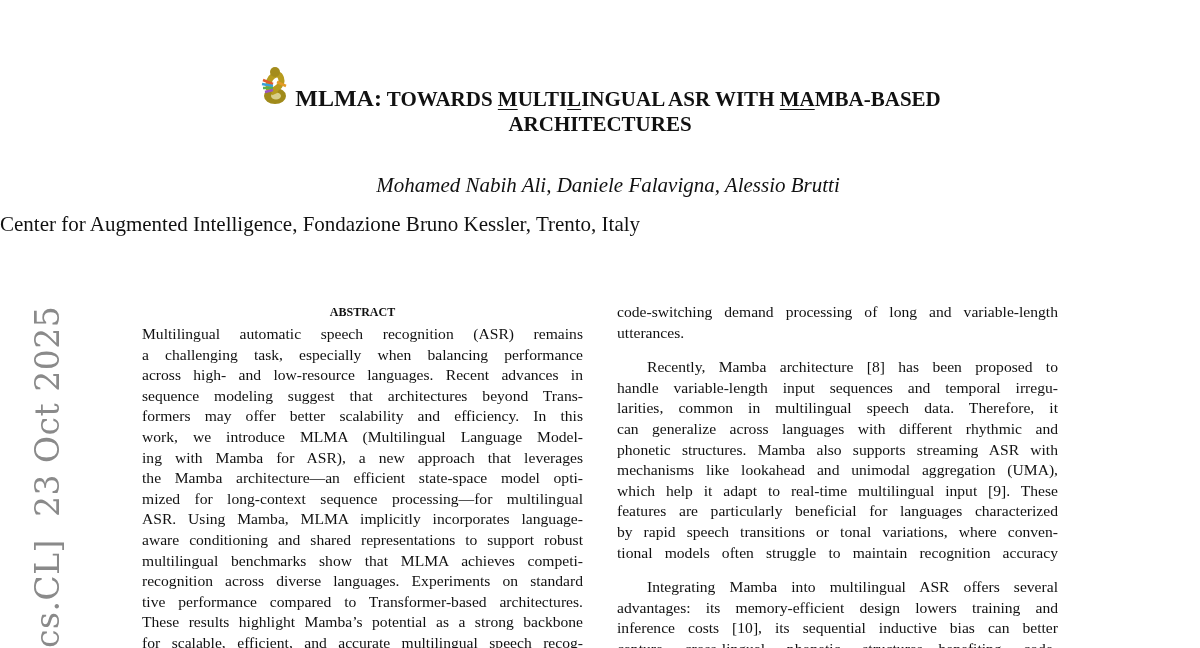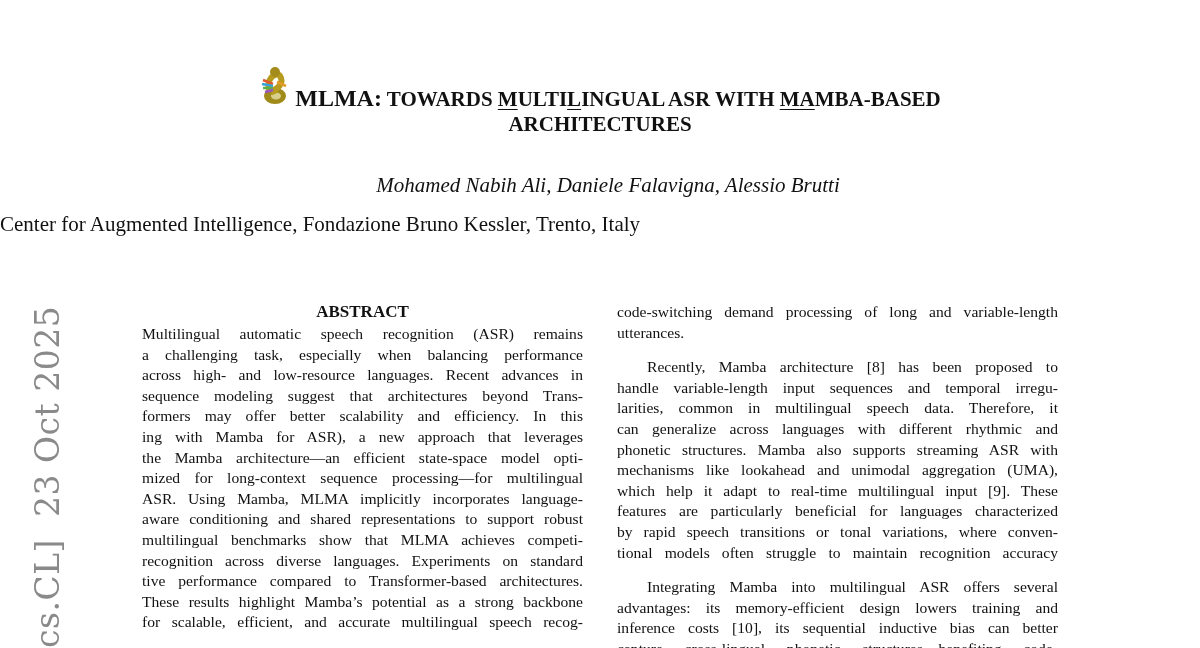--- a/index.html
+++ b/index.html
@@ -18,21 +18,21 @@
     .title-block { position: absolute; left: 0; width: 1200px; top: 72px; text-align: center; }
     .title-line { font-weight: bold; font-size: 21px; line-height: 25px; }
     .title-line .big { font-size: 24px; }
     .title-line u { text-decoration: underline; text-decoration-thickness: 1px; text-underline-offset: 3px; }
     .logo { display: inline-block; width: 30px; height: 40px; vertical-align: -6px; margin-right: 6px; position: relative; top: -6px;}
     .authors { position: absolute; left: 8px; width: 1200px; top: 173px; text-align: center; font-style: italic; font-size: 21px; }
     .affil { position: absolute; left: 0; width: 1108px; top: 212px; text-align: left; font-size: 21px; }
     .col { position: absolute; top: 302px; width: 441px; font-size: 15.6px; line-height: 20.6px; text-align: justify; }
     .col.left { left: 142px; }
     .col.right { left: 617px; top: 302px; }
-    .abstract-heading { text-align: center; font-weight: bold; font-size: 17px; margin-bottom: 2px; line-height: 20px; }
+    .abstract-heading { text-align: center; font-weight: bold; font-size: 12px; margin-bottom: 2px; line-height: 20px; }
     .line { display: block; text-align: justify; text-align-last: justify; white-space: nowrap; height: 20.6px; }
     .line.last { text-align-last: left; }
     .line.indent { padding-left: 30px; margin-top: 14px; }
   </style>
 </head>
 <body>
 
 <div class="arxiv-stamp">cs.CL]  23 Oct 2025</div>
 
 <div class="title-block">
@@ -59,20 +59,21 @@
 <div class="affil">Center for Augmented Intelligence, Fondazione Bruno Kessler, Trento, Italy</div>
 
 <div class="col left">
   <div class="abstract-heading">ABSTRACT</div>
   <div id="abstract-lines">
       <span class="line">Multilingual automatic speech recognition (ASR) remains</span>
       <span class="line">a challenging task, especially when balancing performance</span>
       <span class="line">across high- and low-resource languages. Recent advances in</span>
       <span class="line">sequence modeling suggest that architectures beyond Trans-</span>
       <span class="line">formers may offer better scalability and efficiency. In this</span>
+      <span class="line">work, we introduce MLMA (Multilingual Language Model-</span>
       <span class="line">ing with Mamba for ASR), a new approach that leverages</span>
       <span class="line">the Mamba architecture—an efficient state-space model opti-</span>
       <span class="line">mized for long-context sequence processing—for multilingual</span>
       <span class="line">ASR. Using Mamba, MLMA implicitly incorporates language-</span>
       <span class="line">aware conditioning and shared representations to support robust</span>
       <span class="line">multilingual benchmarks show that MLMA achieves competi-</span>
       <span class="line">recognition across diverse languages. Experiments on standard</span>
       <span class="line">tive performance compared to Transformer-based architectures.</span>
       <span class="line">These results highlight Mamba’s potential as a strong backbone</span>
       <span class="line">for scalable, efficient, and accurate multilingual speech recog-</span>

